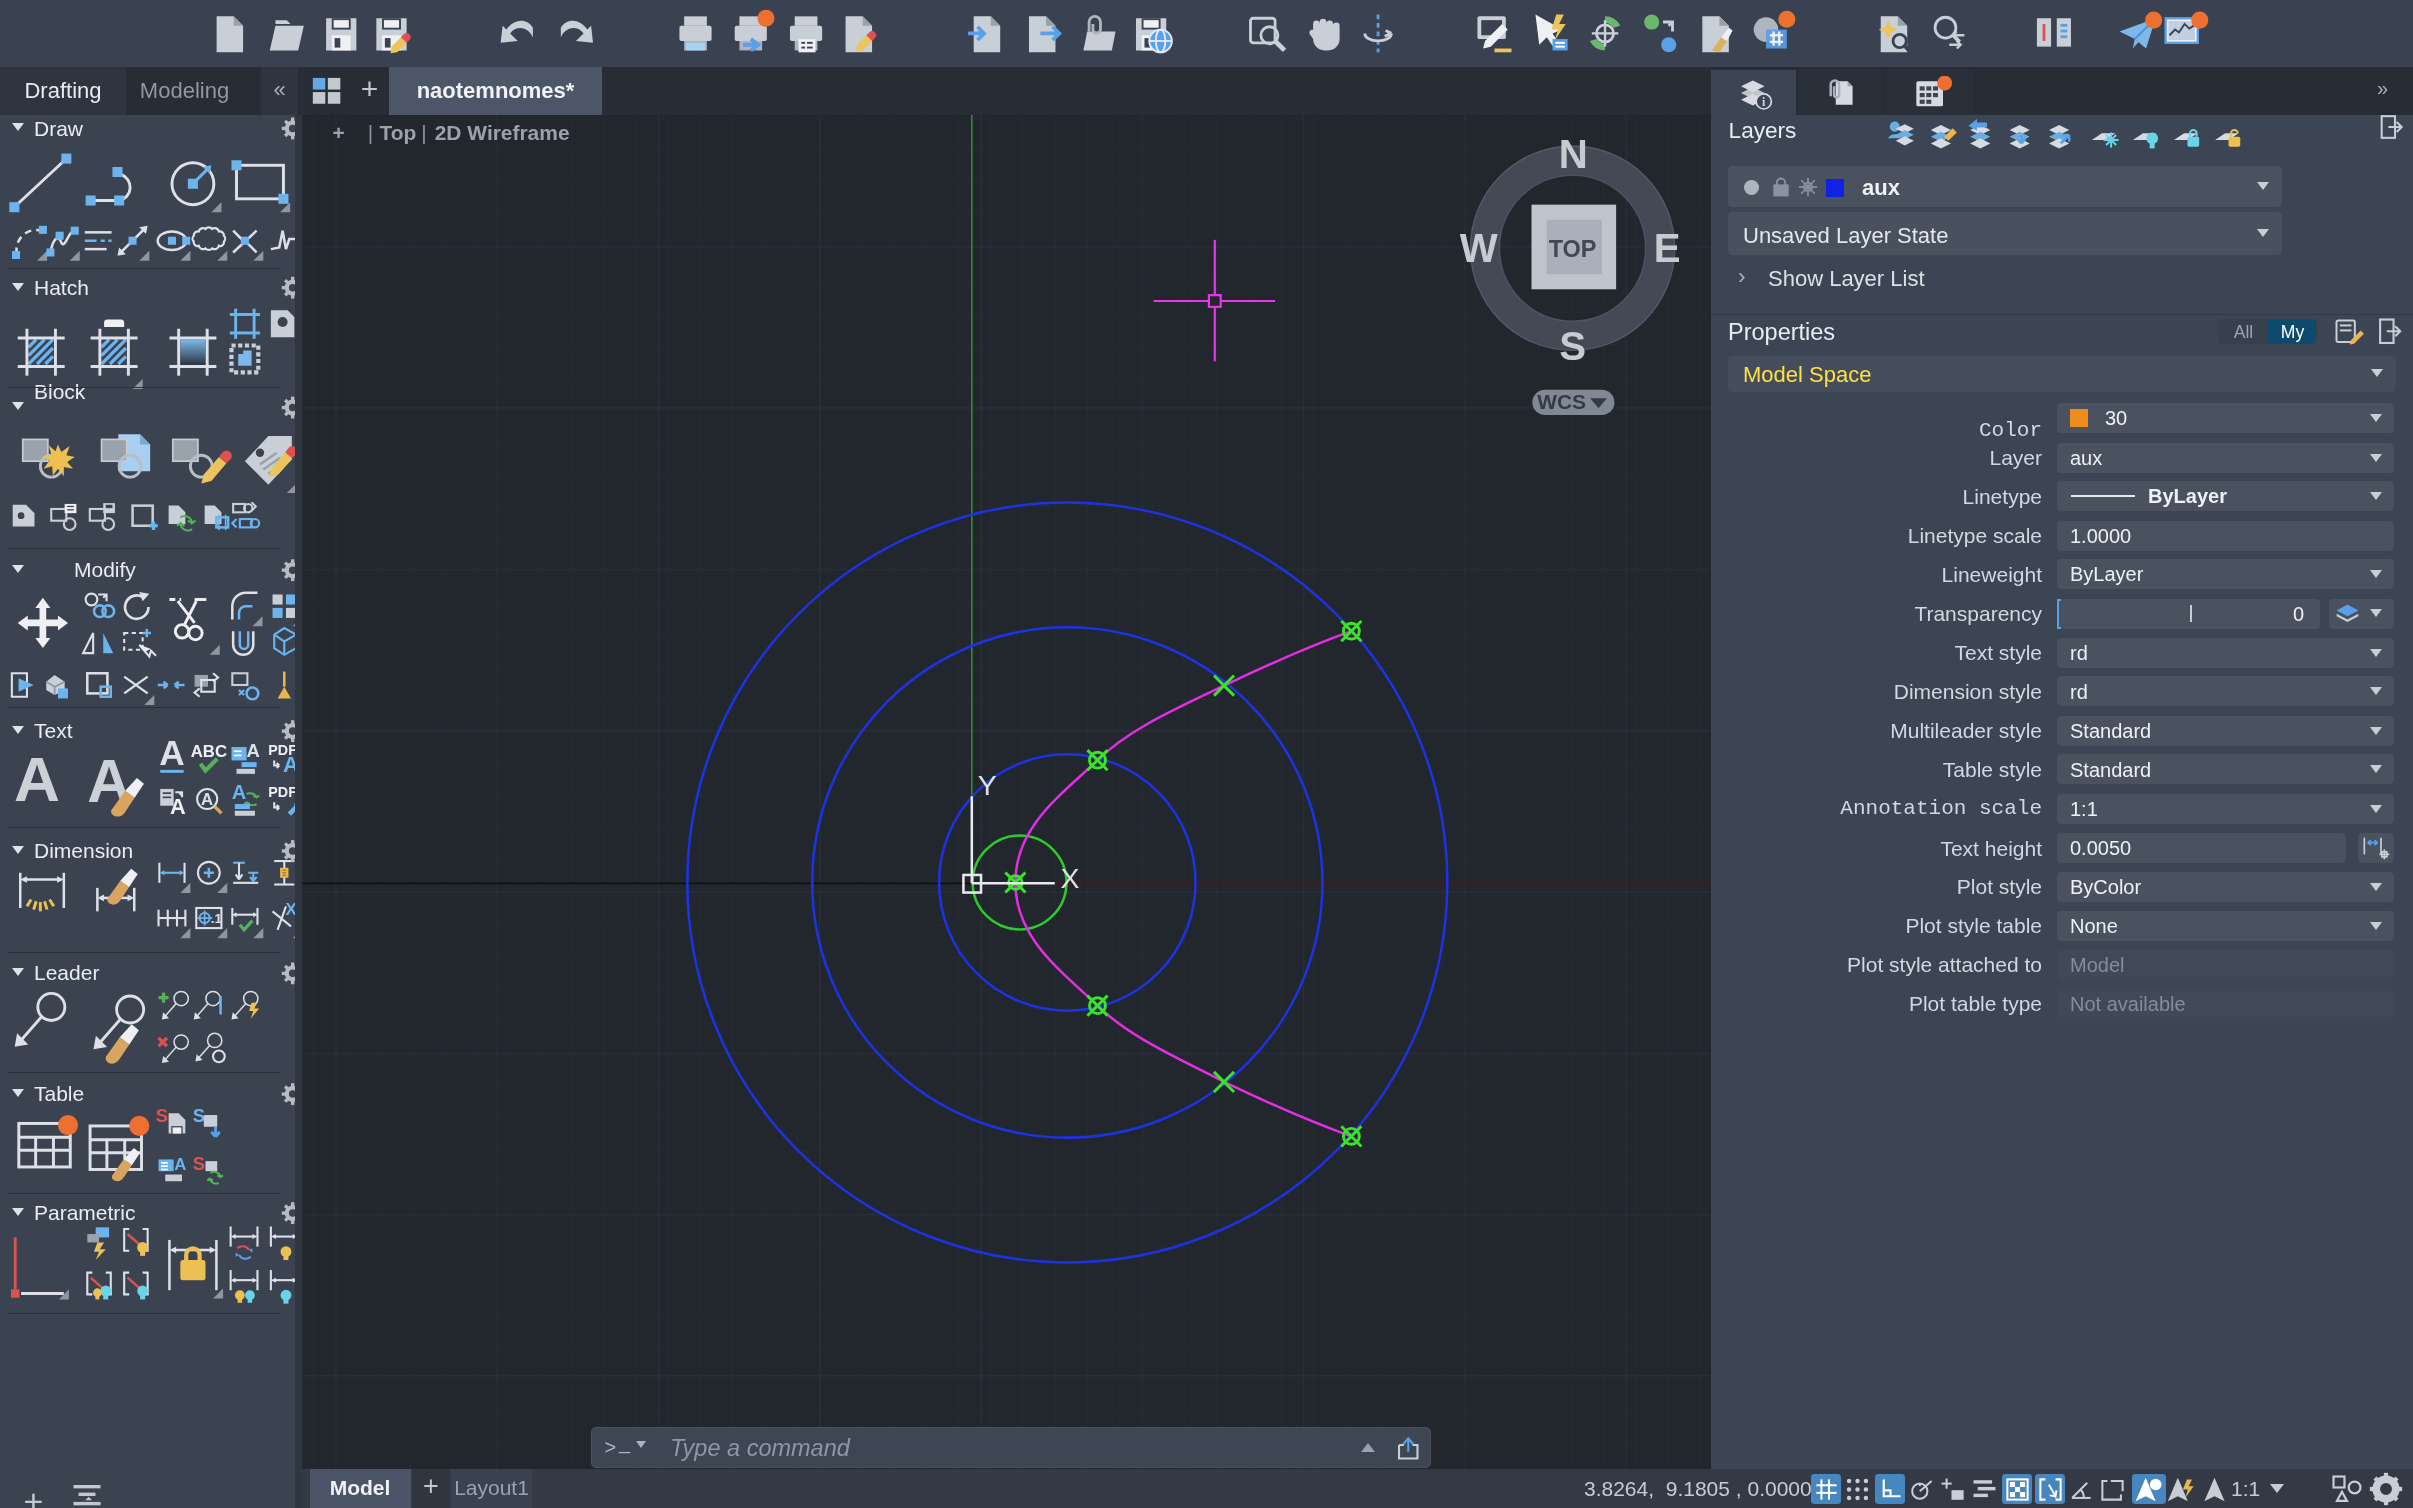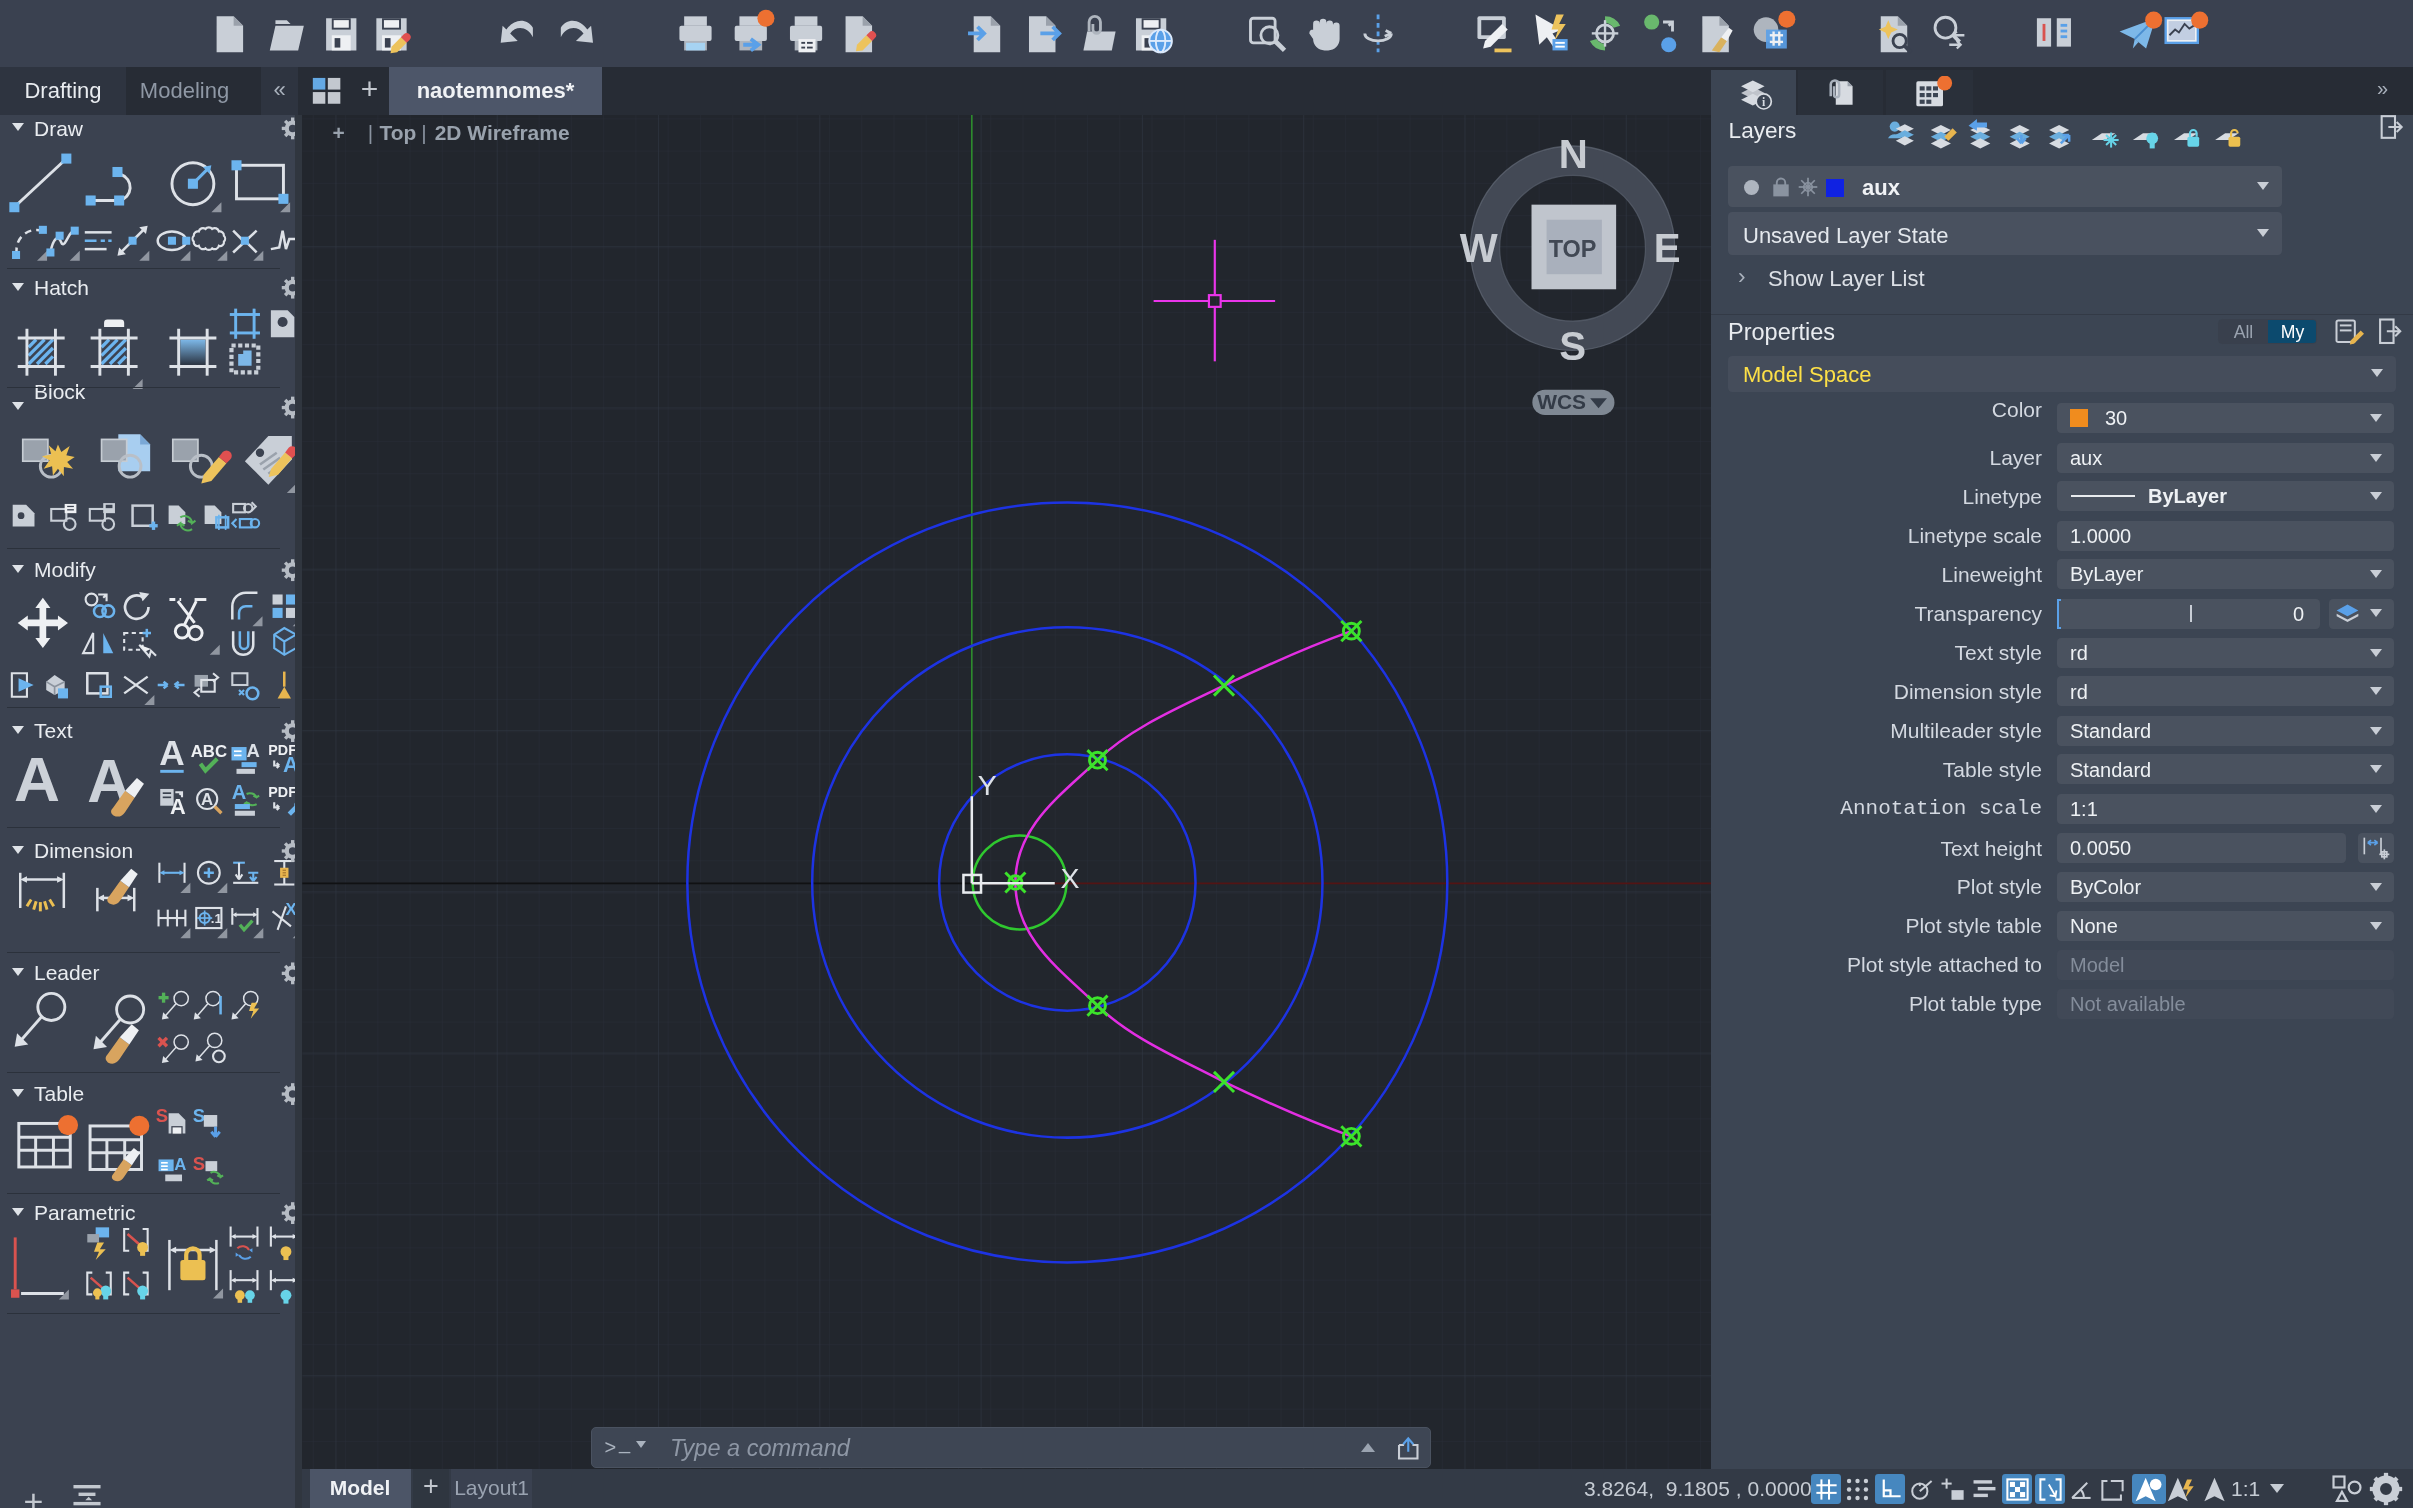--- a/index.html
+++ b/index.html
@@ -1052,21 +1052,21 @@
     <use href="#gear" transform="translate(349,735)"></use>
     <use href="#gear" transform="translate(349,878)"></use>
     <use href="#gear" transform="translate(349,1024)"></use>
     <use href="#gear" transform="translate(349,1168)"></use>
     <use href="#gear" transform="translate(349,1310)"></use>
   </svg>
   
   <div class="pchev" style="top:8.4px;"></div><div class="phead" style="top:1.7px;">Draw</div>
   <div class="pchev" style="top:168px;"></div><div class="phead" style="top:161px;">Hatch</div>
   <div class="pchev" style="top:287px;"></div><div class="phead" style="top:265px;">Block</div>
-  <div class="pchev" style="top:450px;"></div><div class="phead" style="top:443px;">Modify</div>
+  <div class="pchev" style="top:450px;"></div><div class="phead" style="top:443px;margin-left:40px;">Modify</div>
   <div class="pchev" style="top:611px;"></div><div class="phead" style="top:604px;">Text</div>
   <div class="pchev" style="top:731px;"></div><div class="phead" style="top:724px;">Dimension</div>
   <div class="pchev" style="top:853px;"></div><div class="phead" style="top:846px;">Leader</div>
   <div class="pchev" style="top:974px;"></div><div class="phead" style="top:967px;">Table</div>
   <div class="pchev" style="top:1093px;"></div><div class="phead" style="top:1086px;">Parametric</div>
   
   <div class="pdiv" style="top:153px;"></div>
   <div class="pdiv" style="top:272px;"></div>
   <div class="pdiv" style="top:433px;"></div>
   <div class="pdiv" style="top:592px;"></div>
@@ -1191,21 +1191,21 @@
         <g stroke="#c9ced6" stroke-width="2.5" fill="none">
           <rect x="6" y="3" width="16" height="28"></rect>
           <path d="M14 17 H30 M24 11 L30 17 L24 23"></path>
         </g>
       </svg>
 
     <div class="field" style="left:17px;top:241px;width:668px;height:36px;background:#454d5b;"></div>
     <div class="abs" style="left:32px;top:247px;font-size:22px;color:#fde047;">Model Space</div>
     <div class="caret" style="left:660px;top:254px;"></div>
     <div id="proprows">
-    <div class="plabel" style="top:283px;">Color</div>
+    <div class="plabel" style="top:304px;font-family:Liberation Mono, monospace;">Color</div>
     <div class="field" style="left:346px;top:288px;width:337px;height:30px;"></div>
     <div class="abs" style="left:359px;top:294px;width:18.4px;height:18.4px;background:#f08c1e;"></div>
     <div class="pval" style="left:394px;top:292px;">30</div>
     <div class="caret" style="left:659px;top:299px;"></div>
     <div class="plabel" style="top:331px;">Layer</div>
     <div class="field" style="left:346px;top:328px;width:337px;height:30px;"></div>
     <div class="pval" style="left:359px;top:332px;">aux</div>
     <div class="caret" style="left:659px;top:339px;"></div>
     <div class="plabel" style="top:370px;">Linetype</div>
     <div class="field" style="left:346px;top:366px;width:337px;height:30px;"></div>

